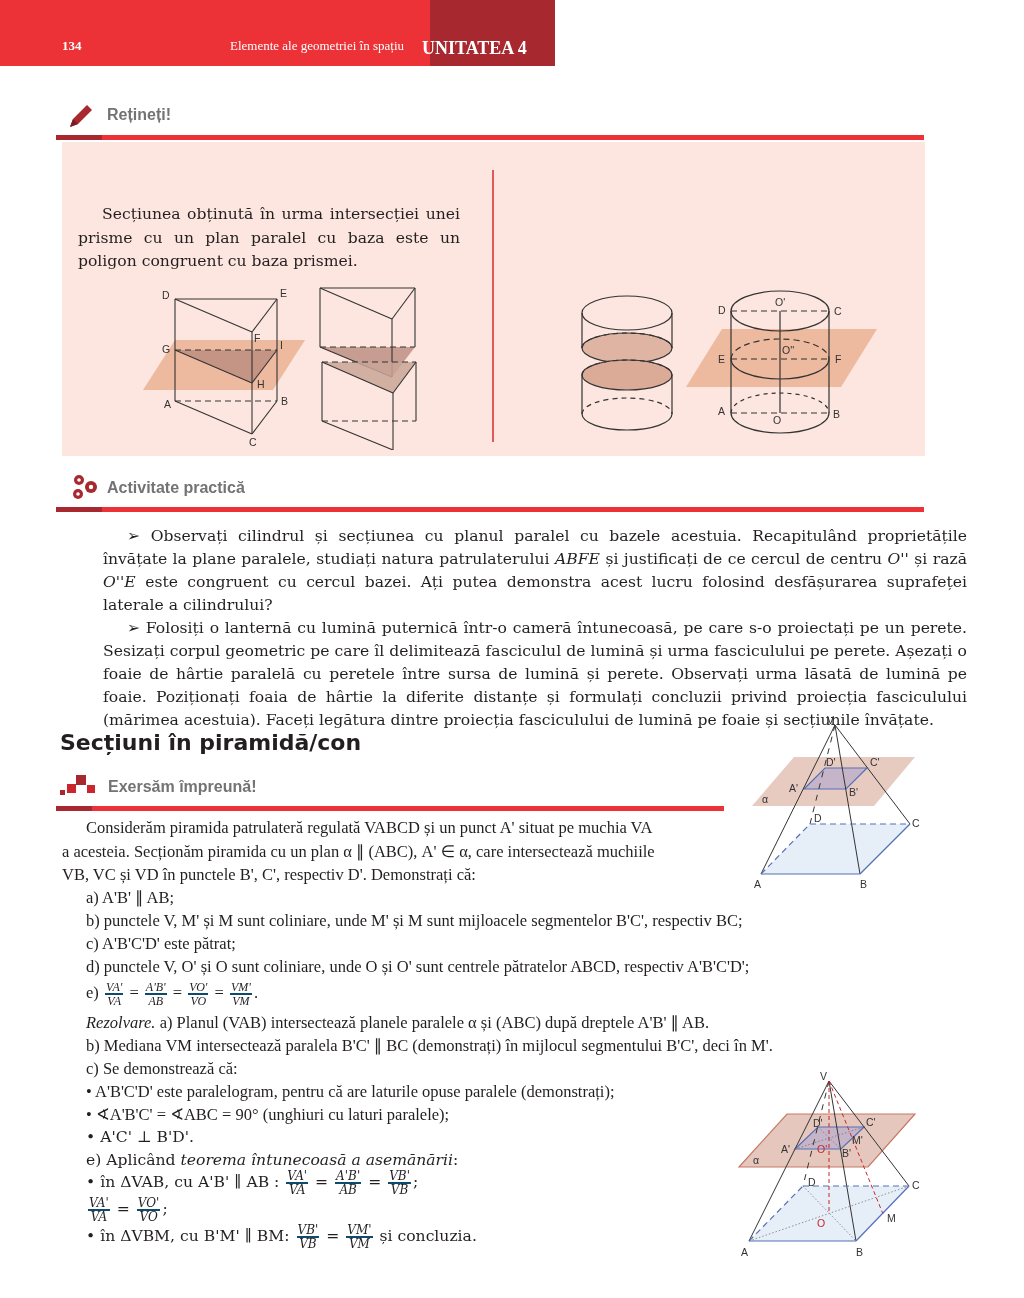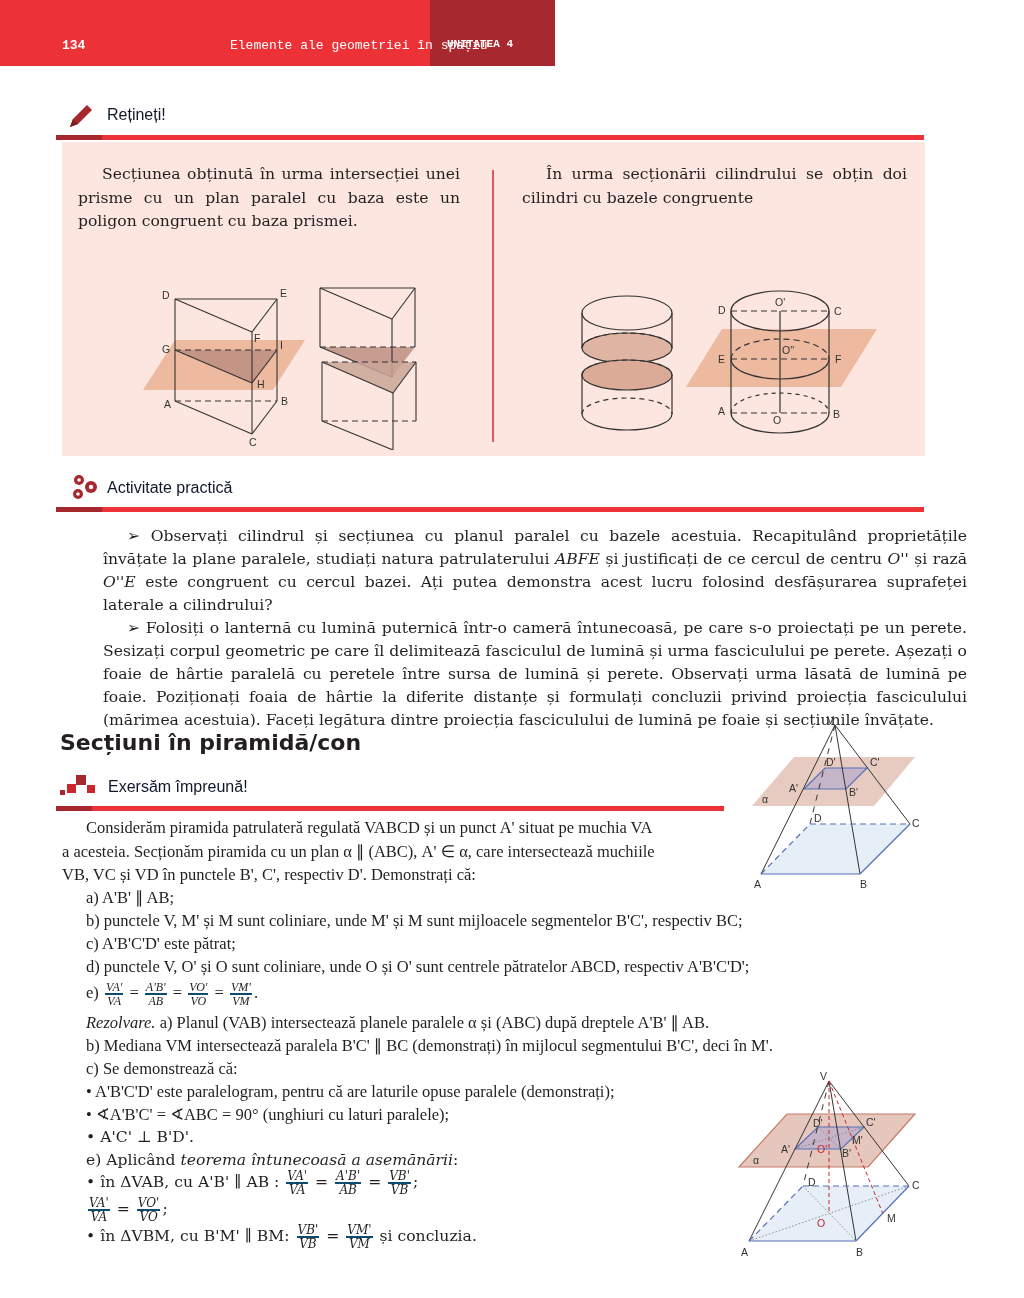--- a/index.html
+++ b/index.html
@@ -1,28 +1,28 @@
 <!DOCTYPE html>
 <html><head>
 <meta charset="utf-8">
 <style>
   html,body{margin:0;padding:0;background:#fff;}
   body{width:1024px;height:1298px;position:relative;overflow:hidden;font-family:"DejaVu Serif",serif;color:#231f20;}
   .hdr{position:absolute;left:0;top:0;width:430px;height:66px;background:#ec3237;}
   .hdr-unit{position:absolute;left:430px;top:0;width:125px;height:66px;background:#a8282f;}
-  .hdr-txt{position:absolute;top:38px;color:#fff;font-family:Liberation Mono, monospace;font-size:13px;}
+  .hdr-txt{position:absolute;top:38px;color:#fff;font-family:Liberation Serif, serif;font-size:13px;}
   .hdr-page{left:62px;font-weight:bold;}
   .hdr-title{left:230px;}
-  .hdr-unit-txt{left:447px;font-weight:bold;font-size:11px;}
-  .sec-title{position:absolute;font-family:"Liberation Sans",sans-serif;font-weight:normal;color:#0f172a;font-size:16px;}
+  .hdr-unit-txt{left:422px;font-weight:bold;font-size:18px;}
+  .sec-title{position:absolute;font-family:"Liberation Sans",sans-serif;font-weight:bold;color:#737373;font-size:16px;}
   .rule{position:absolute;height:5px;background:#ec3237;}
   .rule .dark{position:absolute;left:0;top:0;width:46px;height:5px;background:#a8282f;}
   .box{position:absolute;left:62px;top:142px;width:863px;height:314px;background:#fce6df;}
   .vsep{position:absolute;left:492px;top:170px;width:2px;height:272px;background:#e05a5a;}
-  .p{position:absolute;font-size:15.6px;line-height:23.5px;text-align:justify;}
+  .p{position:absolute;font-size:15.6px;line-height:23.5px;text-align:justify;margin-top:40px;}
   .ind{text-indent:24px;}
   .body-txt{position:absolute;font-size:15.6px;line-height:23px;text-align:justify;margin-left:41px;}
   .h2{position:absolute;left:60px;top:730px;font-family:"DejaVu Sans",sans-serif;font-weight:bold;font-size:22px;color:#231f20;}
   .cond{font-family:"Liberation Serif",serif;font-size:16.5px;}
   .line{position:absolute;left:86px;white-space:nowrap;}
   .frac{display:inline-block;vertical-align:middle;text-align:center;font-size:12px;line-height:12px;margin:0 2px;font-style:italic;}
   .frac span{display:block;padding:0 1px;}
   .frac span.num{border-bottom:2px solid #0c4a6e;}
   i{font-style:italic;}
   svg text{font-family:"Liberation Sans",sans-serif;font-size:10.5px;fill:#333;}
@@ -45,21 +45,20 @@
     <div class="dark"></div>
   </div>
 
 <div class="box"></div>
 <div class="vsep"></div>
 
 <div class="p" style="left:78px;top:163px;width:382px">
   <div class="ind">Secțiunea obținută în urma intersecției unei prisme cu un plan paralel cu baza este un poligon congruent cu baza prismei.</div>
 </div>
 <div class="p" style="left:522px;top:163px;width:385px">
-  <div class="ind">În urma secționării cilindrului se obțin doi cilindri cu bazele congruente</div>
 </div>
 
 <svg style="position:absolute;left:130px;top:280px" width="330" height="170" viewBox="0 0 330 170">
   <polygon points="13,110 45,60 175,60 143,110" fill="#e8a98a" opacity="0.75"></polygon>
   <polygon points="45,70 147,70 122,103" fill="#b98b7e" opacity="0.8"></polygon>
   <g stroke="#333" stroke-width="1.1" fill="none">
     <line x1="45" y1="19" x2="147" y2="19"></line>
       <line x1="45" y1="19" x2="122" y2="52"></line>
       <line x1="147" y1="19" x2="122" y2="52"></line>
     <line x1="45" y1="19" x2="45" y2="121"></line>

